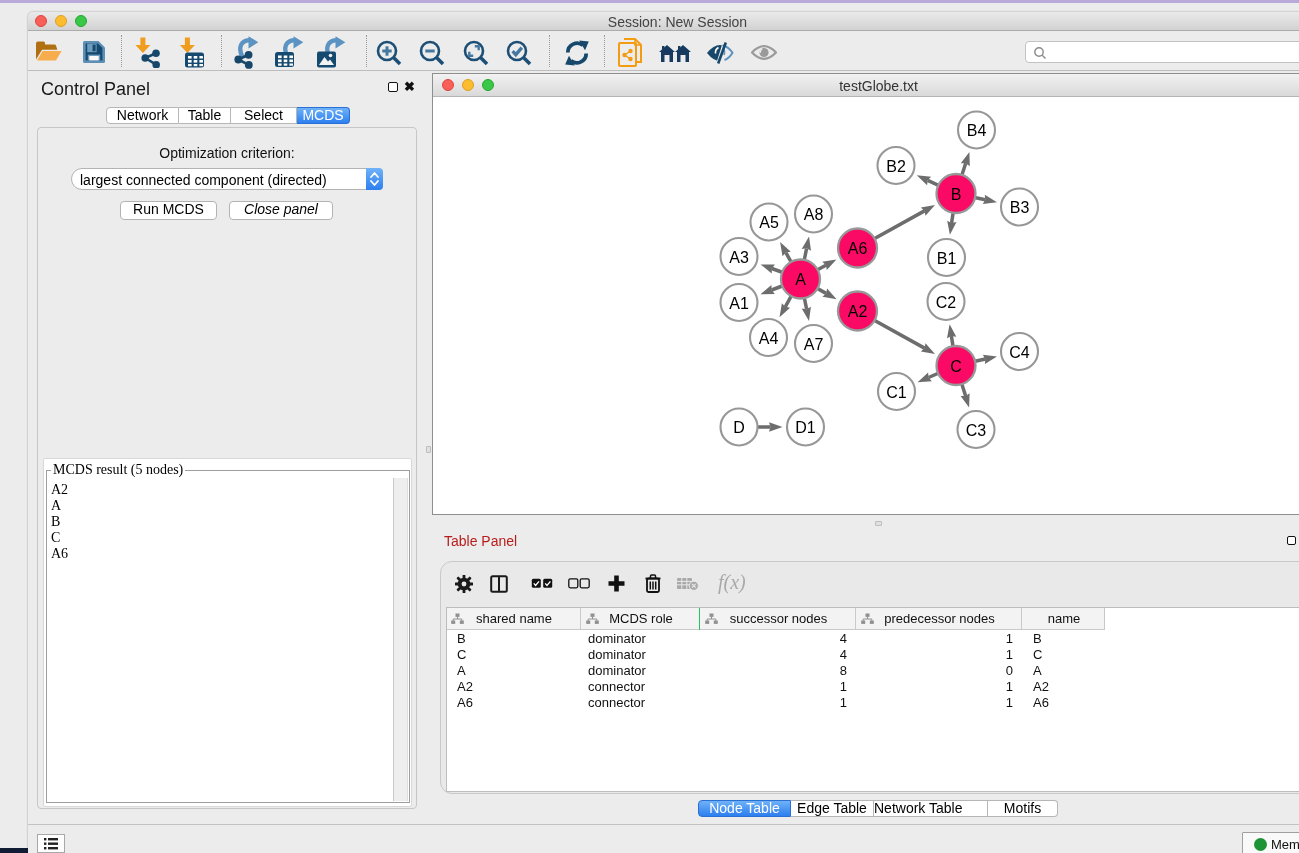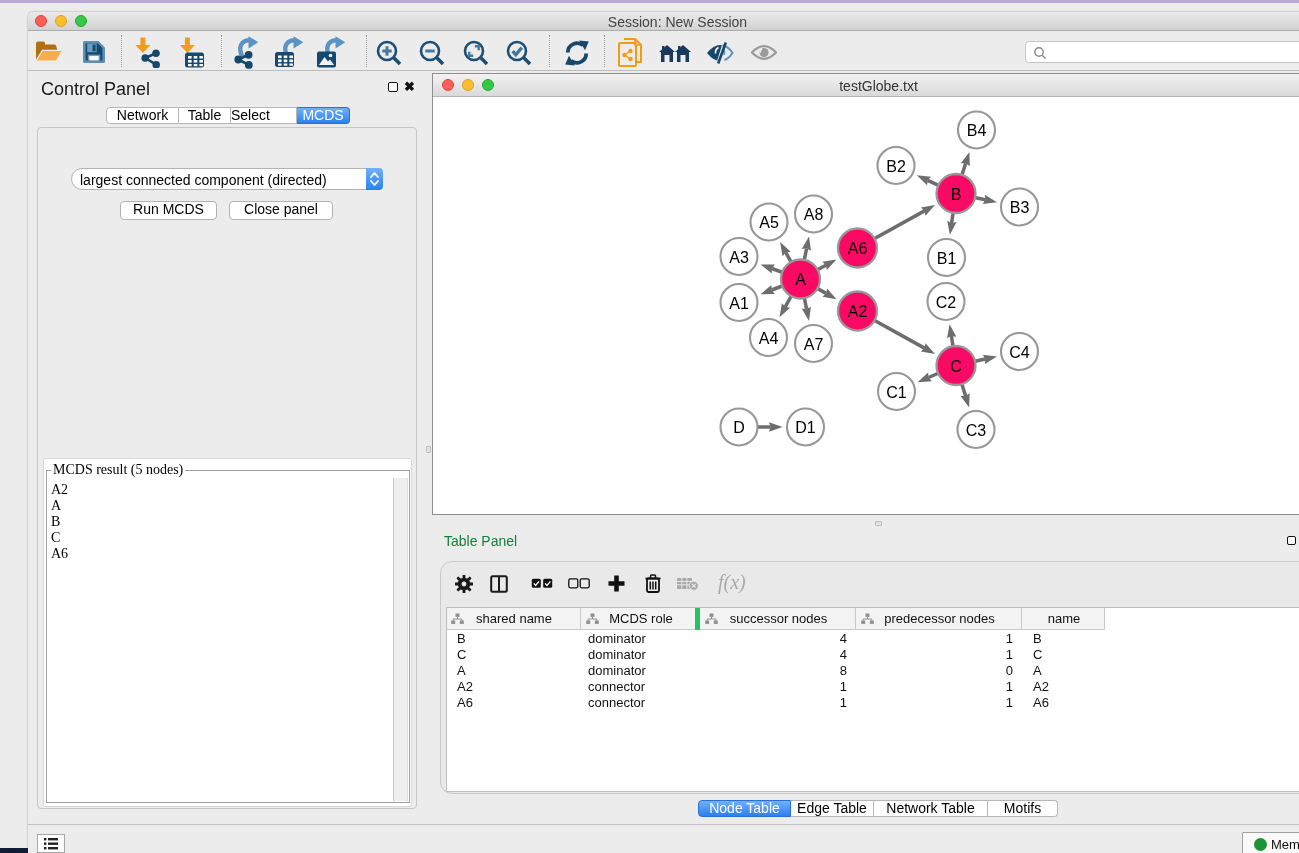--- a/index.html
+++ b/index.html
@@ -185,36 +185,37 @@
   </div>
 
   <div class="abs" style="left:0;top:60px;width:397px;height:757px;background:#ececec;">
     <div class="abs" style="left:13px;top:7px;font-size:18px;color:#1a1a1a;">Control Panel</div>
     <div class="fl-sq" style="left:360px;top:10px;"></div>
     <div class="fl-x" style="left:376px;top:7px;">✖</div>
 
     <div class="abs" style="left:78px;top:35px;height:17px;display:flex;font-size:14px;">
       <div style="width:73px;background:#fff;border:1px solid #b6b6b6;border-radius:4px 0 0 4px;text-align:center;line-height:15px;">Network</div>
       <div style="width:52px;background:#fff;border:1px solid #b6b6b6;border-left:none;text-align:center;line-height:15px;">Table</div>
-      <div style="width:66px;background:#fff;border:1px solid #b6b6b6;border-left:none;line-height:15px;">Select</div>
+      <div style="width:66px;background:#fff;border:1px solid #b6b6b6;border-left:none;text-align:center;line-height:15px;">Select</div>
       <div style="width:53px;background:linear-gradient(#6fb2f8,#2d7ff0);border:1px solid #2a6fd4;border-left:none;border-radius:0 4px 4px 0;text-align:center;line-height:15px;color:#fff;">MCDS</div>
     </div>
 
     <div class="abs" style="left:9px;top:55px;width:380px;height:682px;border:1px solid #c6c6c6;border-radius:4px;background:#ececec;">
+      <div class="abs" style="left:0;top:17px;width:378px;text-align:center;color:#111;">Optimization criterion:</div>
       <div class="abs" style="left:33px;top:40px;width:312px;height:22px;background:#fff;border:1px solid #b3b3b3;border-radius:11px;">
         <div class="abs" style="left:8px;top:3px;">largest connected component (directed)</div>
         <div class="abs" style="right:-1px;top:-1px;width:17px;height:22px;background:linear-gradient(#6fb2f8,#2d7ff0);border-radius:0 4px 4px 0;">
           <svg width="17" height="22" viewBox="0 0 17 22">
               <path d="M5 9 L8.5 5 L12 9" fill="none" stroke="#fff" stroke-width="1.8" stroke-linecap="round" stroke-linejoin="round"></path>
               <path d="M5 13 L8.5 17 L12 13" fill="none" stroke="#fff" stroke-width="1.8" stroke-linecap="round" stroke-linejoin="round"></path>
             </svg>
         </div>
       </div>
       <div class="abs" style="left:82px;top:73px;width:97px;height:19px;background:#fff;border:1px solid #b3b3b3;border-radius:4px;text-align:center;line-height:15px;">Run MCDS</div>
-      <div class="abs" style="left:191px;top:73px;width:104px;height:19px;background:#fff;border:1px solid #b3b3b3;border-radius:4px;text-align:center;line-height:15px;">Close panel</div>
+      <div class="abs" style="left:191px;top:73px;width:104px;height:19px;background:#fff;border:1px solid #b3b3b3;border-radius:4px;text-align:center;line-height:15px;font-style:italic;">Close panel</div>
 
       <div class="abs" style="left:5px;top:330px;width:369px;height:349px;background:#fff;border:1px solid #d8d8d8;border-radius:2px;">
         <fieldset style="position:absolute;left:2px;top:3px;width:364px;height:341px;border:1px solid #9e9e9e;border-radius:0;padding:0;font-family:Liberation Serif, serif;">
           <legend style="margin-left:4px;padding:0 2px;font-size:14px;">MCDS result (5 nodes)</legend>
           <div style="position:absolute;left:1px;top:0;right:16px;bottom:1px;background:#fff;font-size:14px;line-height:16px;padding:4px 0 0 3px;">A2<br>A<br>B<br>C<br>A6</div>
           <div style="position:absolute;right:1px;top:0;width:15px;bottom:1px;background:#eeeeee;border-left:1px solid #c9c9c9;border-right:1px solid #dddddd;"></div>
         </fieldset>
       </div>
     </div>
   </div>
@@ -310,21 +311,21 @@
 <text x="306" y="329.5" text-anchor="middle" dominant-baseline="central" font-size="16" fill="#000">D</text>
 <text x="372.5" y="329.5" text-anchor="middle" dominant-baseline="central" font-size="16" fill="#000">D1</text>
 
 </svg>
     <svg class="abs" style="right:1px;bottom:1px;" width="12" height="12" viewBox="0 0 12 12">
         <path d="M11 1 L1 11 M11 5 L5 11 M11 9 L9 11" stroke="#aaa" stroke-width="1"></path>
       </svg>
   </div>
 
   <div class="abs" style="left:404px;top:516px;width:895px;height:301px;background:#ececec;">
-    <div class="abs" style="left:12px;top:5px;font-size:14px;color:#15803d;">Table Panel</div>
+    <div class="abs" style="left:12px;top:5px;font-size:14px;color:#b91c1c;">Table Panel</div>
     <div class="fl-sq" style="left:855px;top:8px;width:9px;height:9px;"></div>
     <div class="fl-x" style="left:871px;top:5px;">✖</div>
 
     <div class="abs" style="left:8px;top:33px;width:881px;height:233px;background:#e9e9e9;border:1px solid #c9c9c9;border-radius:12px;">
       <div id="tbicons" class="abs" style="left:0;top:0;width:100%;height:44px;">
           <svg class="abs" style="left:14px;top:13px" width="18" height="18" viewBox="0 0 18 18">
 <g fill="#1a1a1a">
               <rect x="7.6" y="-0.5" width="2.8" height="4.5" rx="0.9" transform="rotate(0 9 9)"></rect>
               <rect x="7.6" y="-0.5" width="2.8" height="4.5" rx="0.9" transform="rotate(45 9 9)"></rect>
               <rect x="7.6" y="-0.5" width="2.8" height="4.5" rx="0.9" transform="rotate(90 9 9)"></rect>
@@ -388,21 +389,21 @@
               <svg width="13" height="12" viewBox="0 0 13 12" style="position:absolute;left:4px;top:5px">
                 <g fill="#909090">
                   <rect x="4.5" y="0.5" width="4" height="3.4"></rect>
                   <rect x="0.2" y="7.5" width="4" height="3.4"></rect>
                   <rect x="8.8" y="7.5" width="4" height="3.4"></rect>
                   <path d="M6.5 4 L6.5 6 M2.2 7.6 L2.2 6 L10.8 6 L10.8 7.6" stroke="#909090" fill="none" stroke-width="1"></path>
                 </g>
               </svg>
               <div style="position:absolute;left:0;top:3px;width:134px;text-align:center;">shared name</div>
             </div>
-            <div style="position:absolute;left:135px;top:0;width:118px;height:22px;border-right:5px solid #22c55e;">
+            <div style="position:absolute;left:135px;top:0;width:118px;height:22px;border-right:1px solid #22c55e;">
               <svg width="13" height="12" viewBox="0 0 13 12" style="position:absolute;left:4px;top:5px">
                 <g fill="#909090">
                   <rect x="4.5" y="0.5" width="4" height="3.4"></rect>
                   <rect x="0.2" y="7.5" width="4" height="3.4"></rect>
                   <rect x="8.8" y="7.5" width="4" height="3.4"></rect>
                   <path d="M6.5 4 L6.5 6 M2.2 7.6 L2.2 6 L10.8 6 L10.8 7.6" stroke="#909090" fill="none" stroke-width="1"></path>
                 </g>
               </svg>
               <div style="position:absolute;left:0;top:3px;width:118px;text-align:center;">MCDS role</div>
             </div>
@@ -468,21 +469,21 @@
 <span style="position:absolute;left:410px;width:156px;text-align:right;">1</span>
 <span style="position:absolute;left:586px;">A6</span>
 </div>
           </div>
       </div>
     </div>
 
     <div class="abs" style="left:266px;top:272px;height:17px;display:flex;font-size:14px;">
       <div style="width:93px;background:linear-gradient(#6fb2f8,#2d7ff0);border:1px solid #2a6fd4;border-radius:4px 0 0 4px;text-align:center;line-height:15px;color:#fff;">Node Table</div>
       <div style="width:83px;background:#fff;border:1px solid #b6b6b6;border-left:none;text-align:center;line-height:15px;">Edge Table</div>
-      <div style="width:114px;background:#fff;border:1px solid #b6b6b6;border-left:none;text-align:center;line-height:15px;">Network Table</div>
+      <div style="width:114px;background:#fff;border:1px solid #b6b6b6;border-left:none;line-height:15px;">Network Table</div>
       <div style="width:70px;background:#fff;border:1px solid #b6b6b6;border-left:none;border-radius:0 4px 4px 0;text-align:center;line-height:15px;">Motifs</div>
     </div>
   </div>
 
   <div class="abs" style="left:398px;top:434px;width:5px;height:7px;background:#e0e0e0;border:1px solid #bdbdbd;border-radius:1px;"></div>
 <div class="abs" style="left:847px;top:509px;width:7px;height:5px;background:#e0e0e0;border:1px solid #bdbdbd;border-radius:1px;"></div>
 
   <div class="abs" style="left:0;top:812px;width:1299px;height:33px;background:#ececec;border-top:1px solid #c2c2c2;">
     <div class="abs" style="left:9px;top:9px;width:28px;height:19px;background:#fdfdfd;border:1px solid #a8a8a8;text-align:center;">
       <svg width="14" height="12" viewBox="0 0 14 12" style="margin-top:3px">

